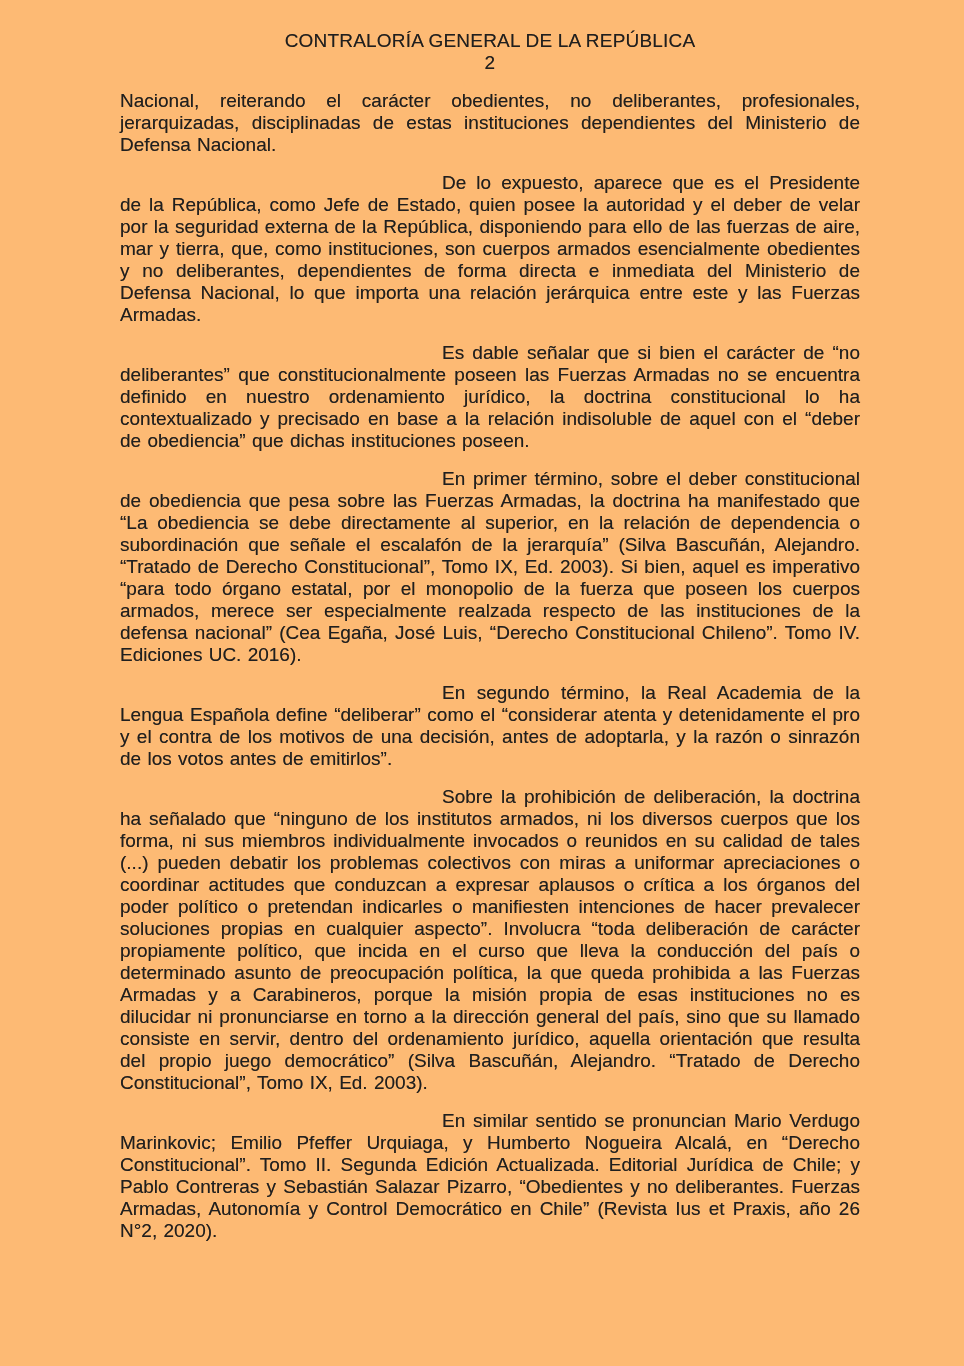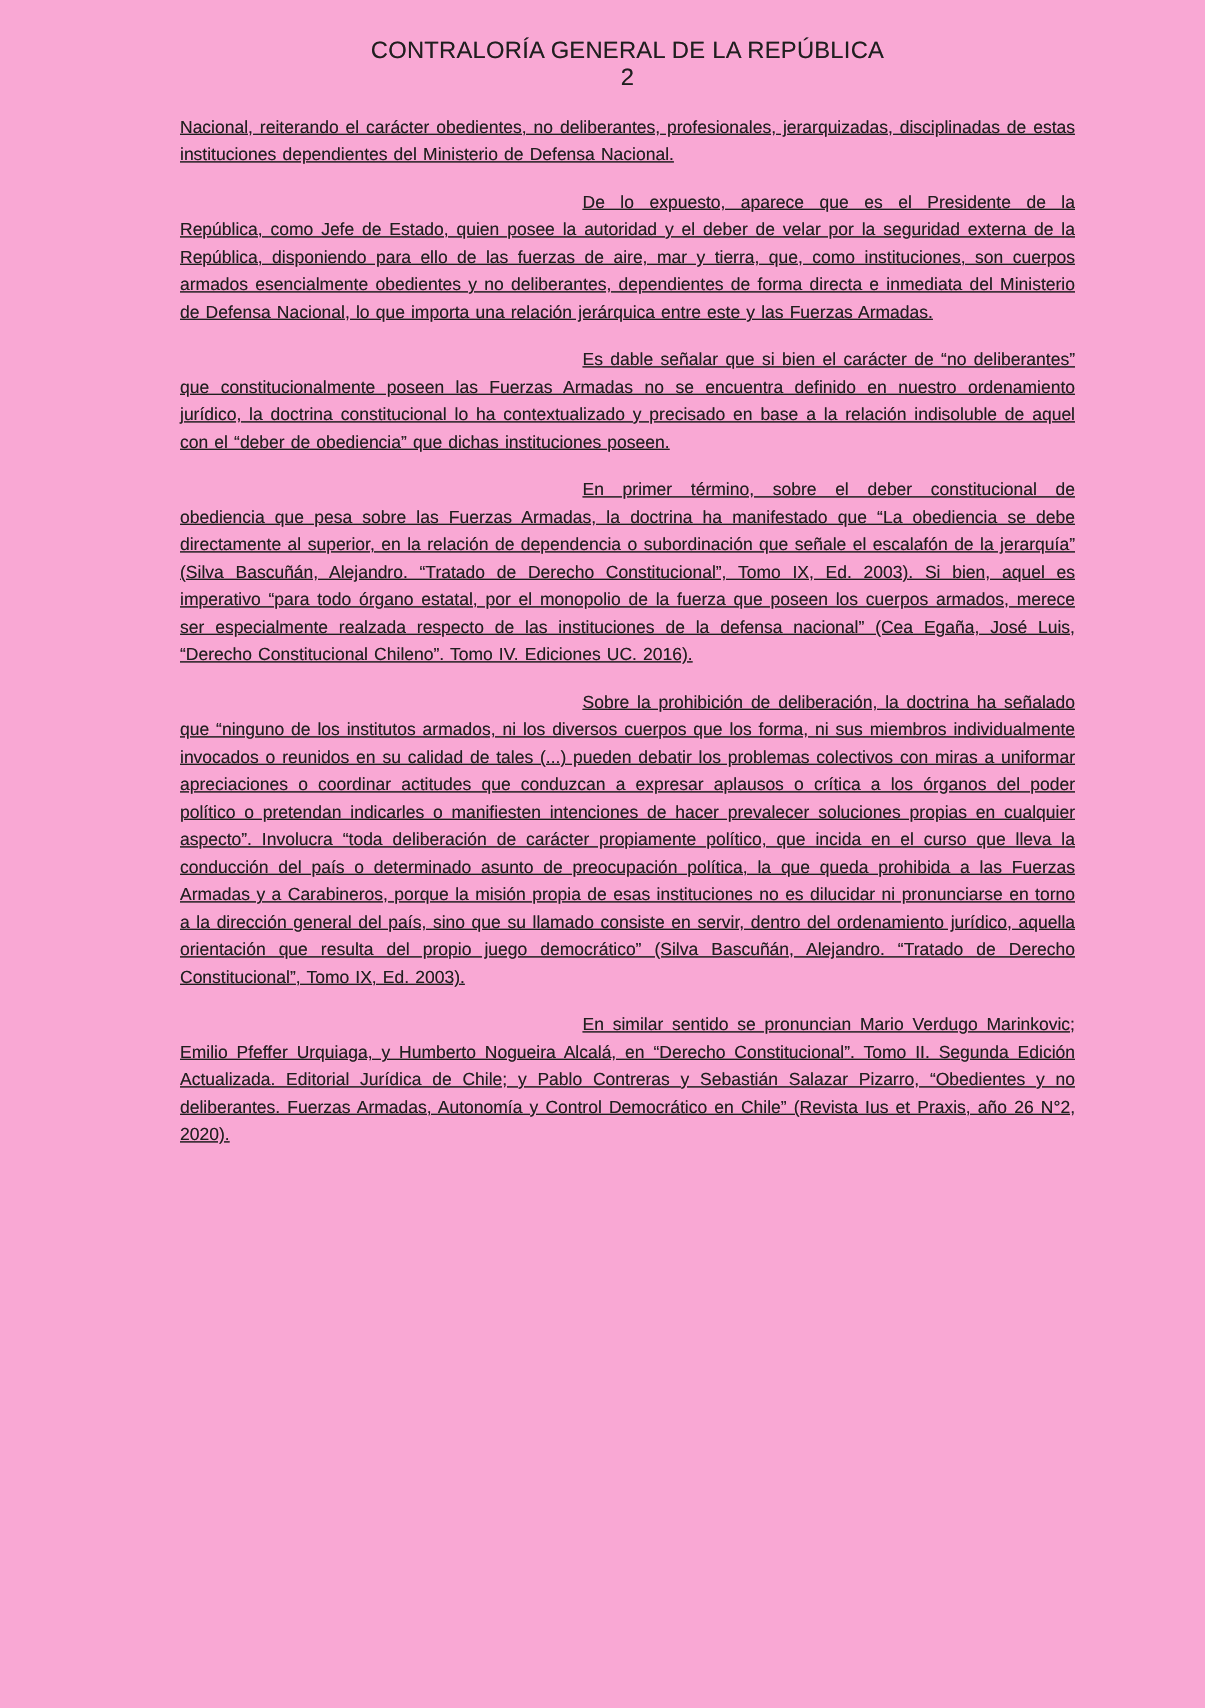--- a/index.html
+++ b/index.html
@@ -4,51 +4,49 @@
 <style>
   html, body {
     margin: 0;
     padding: 0;
     background: #ffffff;
   }
   .page {
     position: relative;
     width: 964px;
     height: 1366px;
-    background: #f9a8d4;
+    background: #fdba74;
     font-family: "Liberation Sans", sans-serif;
     color: #1f1f1f;
     overflow: hidden;
     box-sizing: border-box;
-    padding-left: 24px;
   }
   .content {
     box-sizing: border-box;
     padding: 30px 104px 0 120px; 
     width: 100%;
   }
   .doc-header {
     text-align: center;
     font-size: 19px;
     line-height: 22px;
     letter-spacing: 0.2px;
     text-shadow: 0 0 0.5px rgba(0,0,0,0.45); 
     margin-bottom: 16px;
   }
   .doc-header div {
     white-space: nowrap;
   }
   .body-text p {
-    font-size: 14px;
+    font-size: 19px;
     line-height: 22px;
     text-align: justify;
     margin: 0 0 16px 0;
     text-shadow: 0 0 0.5px rgba(0,0,0,0.45);
     word-spacing: 1px;
-    text-decoration: underline;
   }
   .body-text p.indented {
     text-indent: 322px; 
   }
 </style>
 </head>
 <body>
 
 <div class="page">
   <div class="content">
@@ -57,18 +55,19 @@
       <div>CONTRALORÍA GENERAL DE LA REPÚBLICA</div>
       <div>2</div>
     </div>
 
     <div class="body-text" id="paragraphs">
 
     <p>Nacional, reiterando el carácter obedientes, no deliberantes, profesionales, jerarquizadas, disciplinadas de estas instituciones dependientes del Ministerio de Defensa Nacional.</p>
         <p class="indented">De lo expuesto, aparece que es el Presidente de la República, como Jefe de Estado, quien posee la autoridad y el deber de velar por la seguridad externa de la República, disponiendo para ello de las fuerzas de aire, mar y tierra, que, como instituciones, son cuerpos armados esencialmente obedientes y no deliberantes, dependientes de forma directa e inmediata del Ministerio de Defensa Nacional, lo que importa una relación jerárquica entre este y las Fuerzas Armadas.</p>
         <p class="indented">Es dable señalar que si bien el carácter de “no deliberantes” que constitucionalmente poseen las Fuerzas Armadas no se encuentra definido en nuestro ordenamiento jurídico, la doctrina constitucional lo ha contextualizado y precisado en base a la relación indisoluble de aquel con el “deber de obediencia” que dichas instituciones poseen.</p>
         <p class="indented">En primer término, sobre el deber constitucional de obediencia que pesa sobre las Fuerzas Armadas, la doctrina ha manifestado que “La obediencia se debe directamente al superior, en la relación de dependencia o subordinación que señale el escalafón de la jerarquía” (Silva Bascuñán, Alejandro. “Tratado de Derecho Constitucional”, Tomo IX, Ed. 2003). Si bien, aquel es imperativo “para todo órgano estatal, por el monopolio de la fuerza que poseen los cuerpos armados, merece ser especialmente realzada respecto de las instituciones de la defensa nacional” (Cea Egaña, José Luis, “Derecho Constitucional Chileno”. Tomo IV. Ediciones UC. 2016).</p>
+        <p class="indented">En segundo término, la Real Academia de la Lengua Española define “deliberar” como el “considerar atenta y detenidamente el pro y el contra de los motivos de una decisión, antes de adoptarla, y la razón o sinrazón de los votos antes de emitirlos”.</p>
         <p class="indented">Sobre la prohibición de deliberación, la doctrina ha señalado que “ninguno de los institutos armados, ni los diversos cuerpos que los forma, ni sus miembros individualmente invocados o reunidos en su calidad de tales (...) pueden debatir los problemas colectivos con miras a uniformar apreciaciones o coordinar actitudes que conduzcan a expresar aplausos o crítica a los órganos del poder político o pretendan indicarles o manifiesten intenciones de hacer prevalecer soluciones propias en cualquier aspecto”. Involucra “toda deliberación de carácter propiamente político, que incida en el curso que lleva la conducción del país o determinado asunto de preocupación política, la que queda prohibida a las Fuerzas Armadas y a Carabineros, porque la misión propia de esas instituciones no es dilucidar ni pronunciarse en torno a la dirección general del país, sino que su llamado consiste en servir, dentro del ordenamiento jurídico, aquella orientación que resulta del propio juego democrático” (Silva Bascuñán, Alejandro. “Tratado de Derecho Constitucional”, Tomo IX, Ed. 2003).</p>
         <p class="indented">En similar sentido se pronuncian Mario Verdugo Marinkovic; Emilio Pfeffer Urquiaga, y Humberto Nogueira Alcalá, en “Derecho Constitucional”. Tomo II. Segunda Edición Actualizada. Editorial Jurídica de Chile; y Pablo Contreras y Sebastián Salazar Pizarro, “Obedientes y no deliberantes. Fuerzas Armadas, Autonomía y Control Democrático en Chile” (Revista Ius et Praxis, año 26 N°2, 2020).</p>
       </div>
 
   </div>
 </div>
 
 </body></html>

